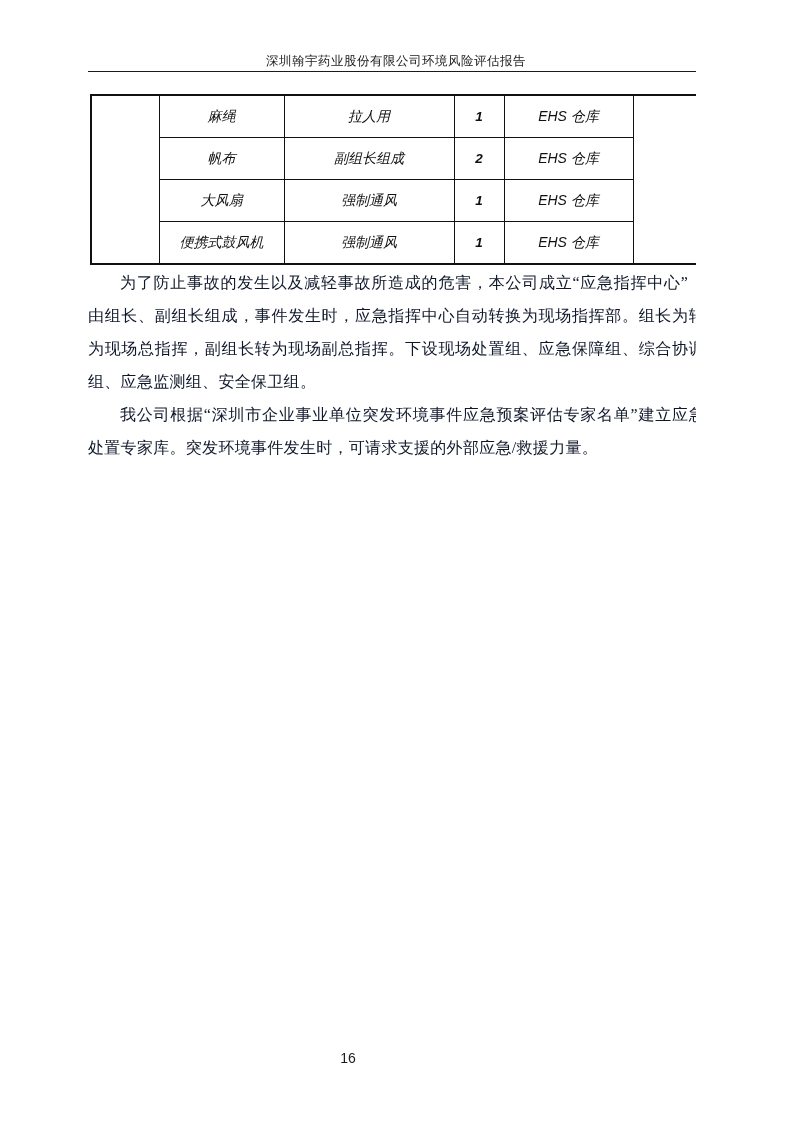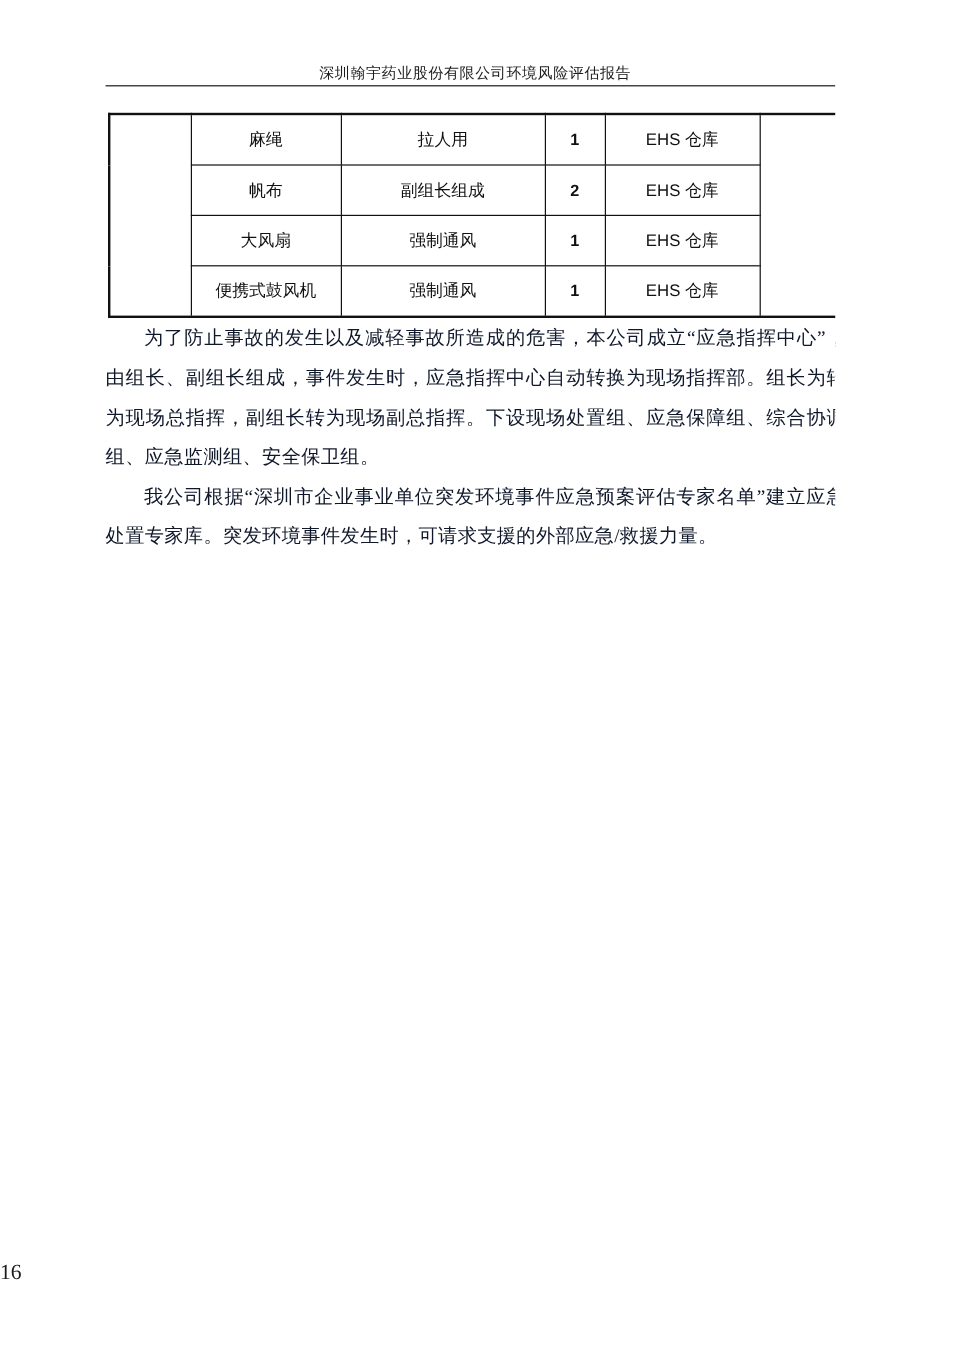--- a/index.html
+++ b/index.html
@@ -51,20 +51,21 @@
     font-size: 14px;
     color: #111111;
   }
   .supplies-table td {
     border: 1.5px solid #111111;
     text-align: center;
     vertical-align: middle;
     height: 41px;
     padding: 0 2px;
     overflow: hidden;
+    font-style: italic;
   }
   .supplies-table td.qty {
     font-weight: bold;
     font-size: 13.5px;
   }
 
   
   .body-text {
     position: absolute;
     left: 88px;
@@ -83,23 +84,23 @@
   }
   .body-text p + p {
   }
 
   
   .page-number {
     position: absolute;
     top: 1050px;
     left: 0;
     width: 100%;
-    text-align: left;
-    font-family: Liberation Serif, serif;
-    font-size: 18px;
+    text-align: center;
+    font-family: Liberation Sans, sans-serif;
+    font-size: 14px;
     color: #1c1c1c;
   }
 </style>
 </head>
 <body>
 
 <div class="page">
 
   <div class="doc-header-title">深圳翰宇药业股份有限公司环境风险评估报告</div>
   <div class="doc-header-rule"></div>

